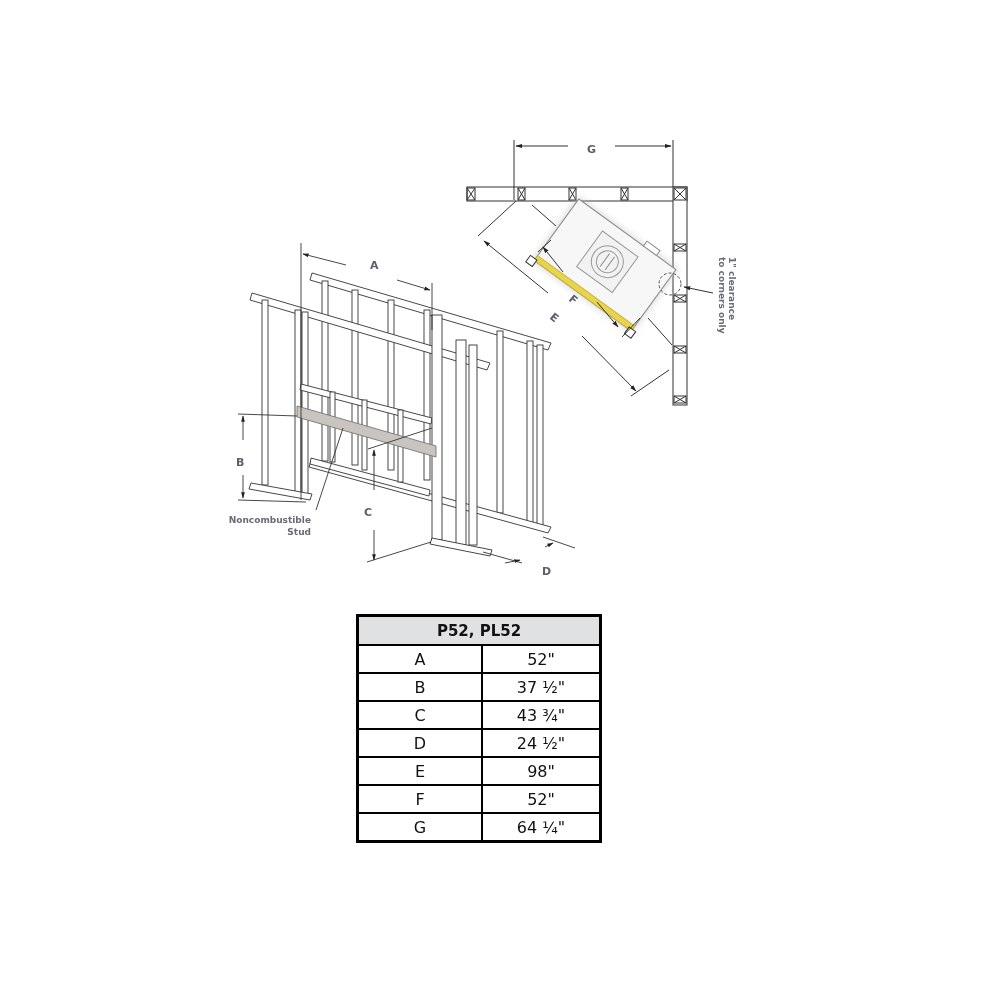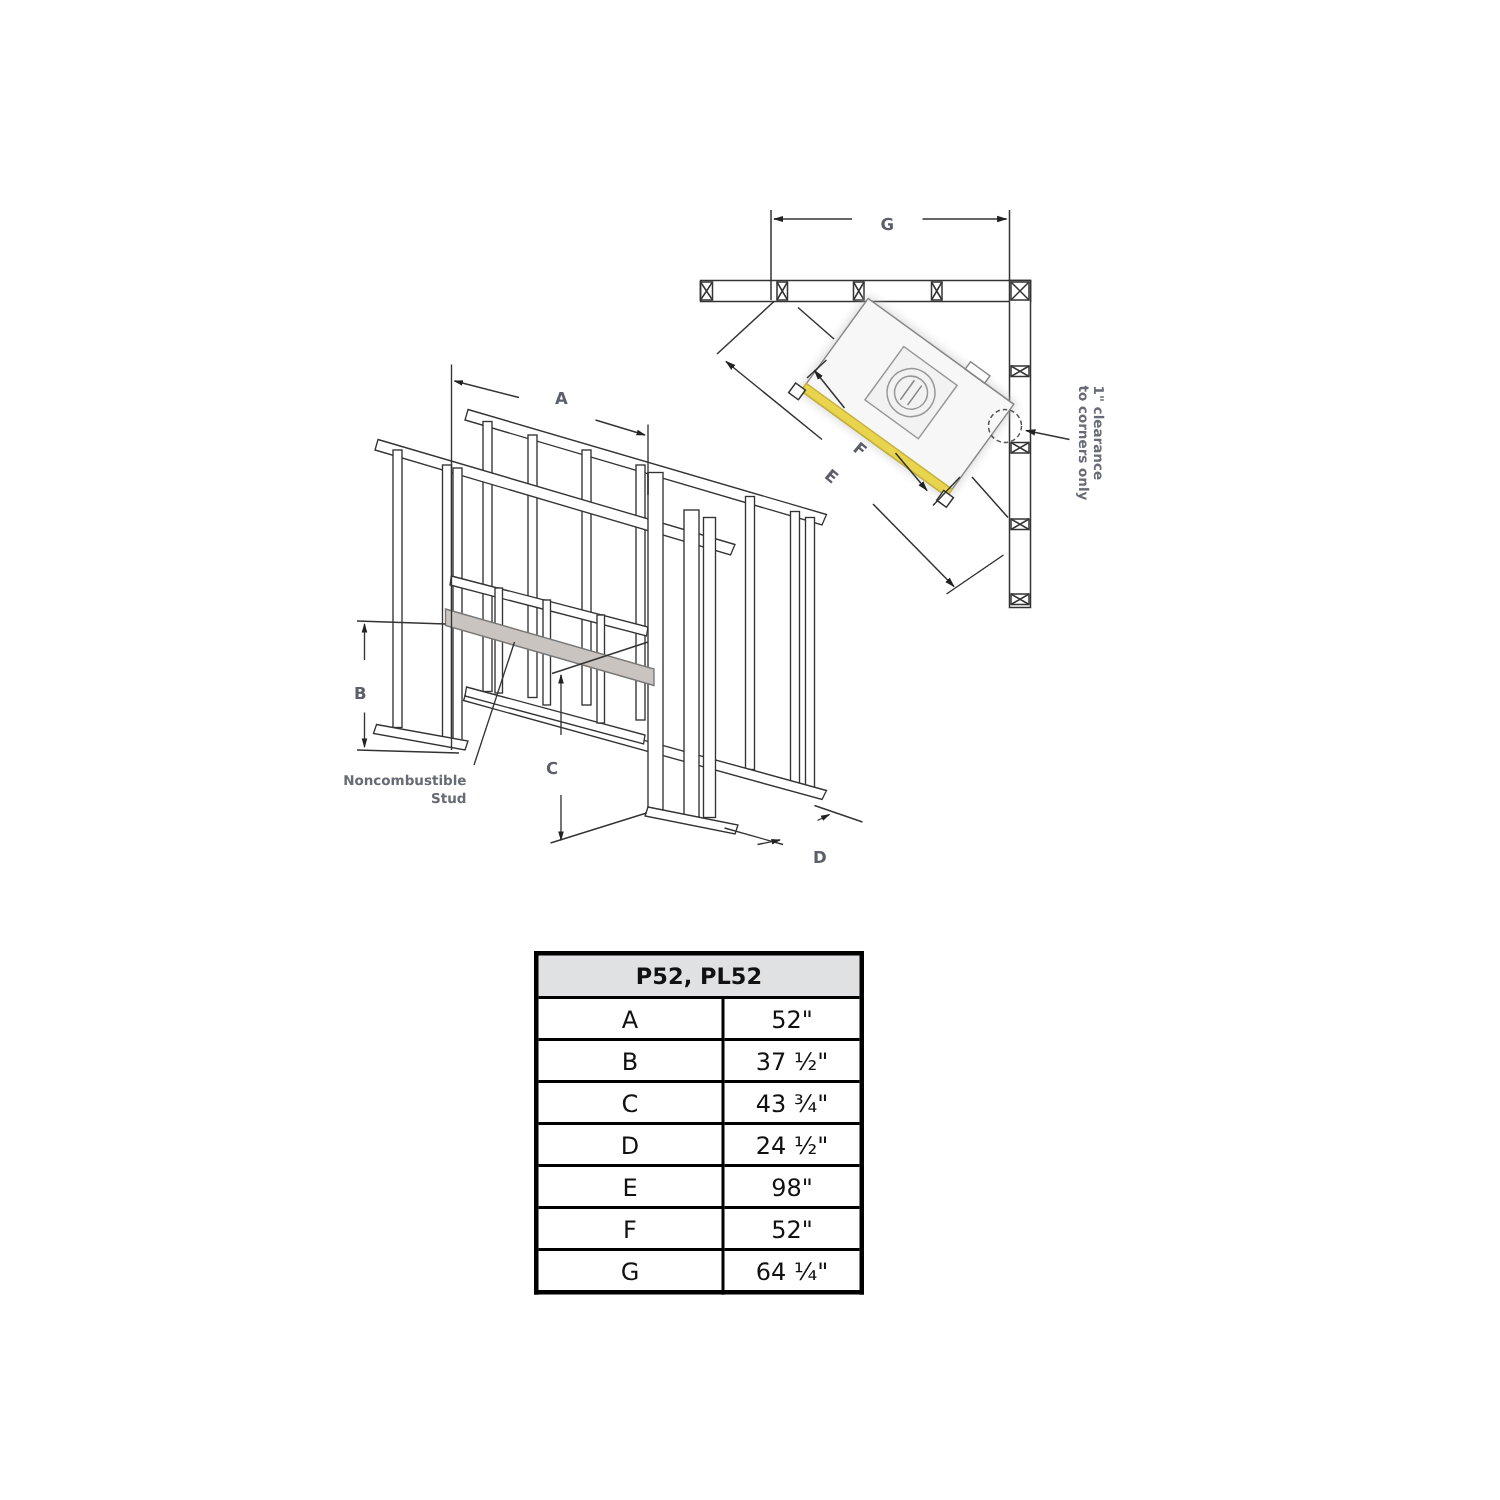--- a/index.html
+++ b/index.html
@@ -1,22 +1,22 @@
 <!DOCTYPE html>
 <html><head>
 <meta charset="utf-8">
 <style>
   html, body { margin: 0; padding: 0; background: #ffffff; }
   body { width: 1000px; height: 1000px; position: relative; overflow: hidden;
          font-family: "DejaVu Sans", sans-serif; }
   #diagram { position: absolute; left: 0; top: 0; width: 1000px; height: 600px; }
   .lbl { font-family: "DejaVu Sans", sans-serif; font-weight: bold; fill: #5a5f6b; }
   .note { font-family: "DejaVu Sans", sans-serif; font-weight: bold; fill: #666b75; font-size: 9px; }
-  #spec-table { position: absolute; left: 356px; top: 614px; width: 220px;
-                border-collapse: collapse; border: 3px solid #000; margin-top: 20px; }
+  #spec-table { position: absolute; left: 356px; top: 614px; width: 246px;
+                border-collapse: collapse; border: 3px solid #000; }
   #spec-table th { background: #e0e1e3; height: 27px; font-weight: bold; font-size: 15px;
                    color: #111; border: 2px solid #000; padding: 0; }
   #spec-table td { height: 26px; border: 2px solid #000; text-align: center; font-size: 16px;
                    color: #111; padding: 0; }
   #spec-table td.key { width: 122px; }
 </style>
 </head>
 <body>
 
 <svg id="diagram" viewBox="0 0 1000 600" xmlns="http://www.w3.org/2000/svg">

